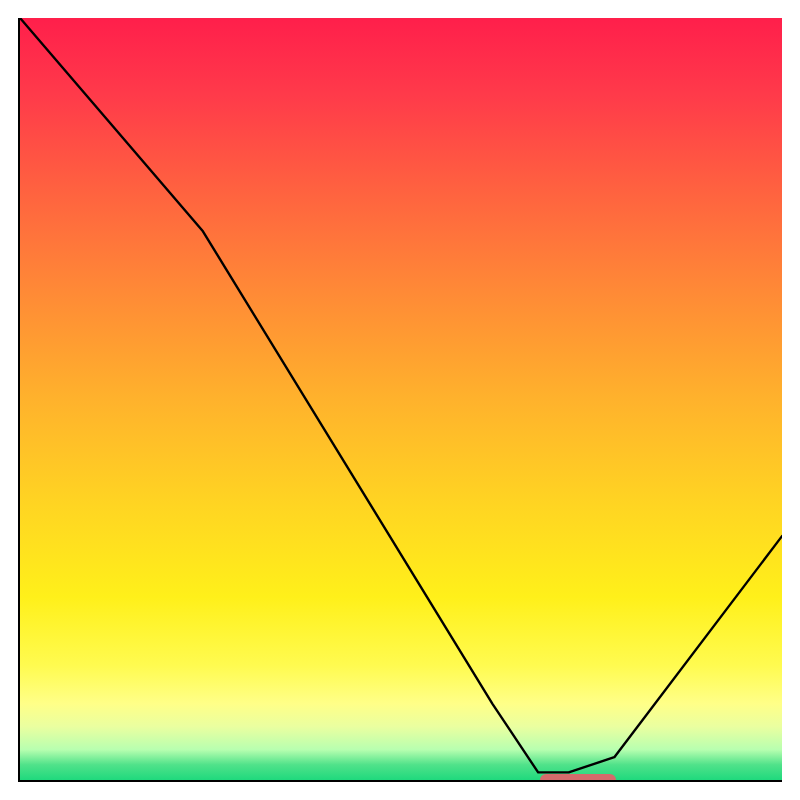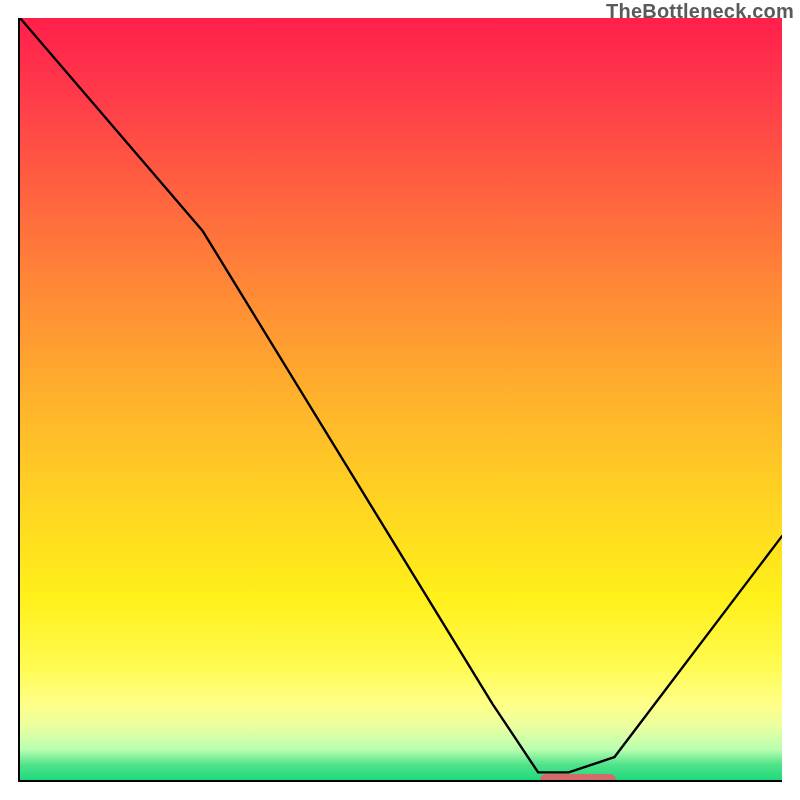--- a/index.html
+++ b/index.html
@@ -71,21 +71,20 @@
     font-weight: 700;
     color: #5a5a5a;
     letter-spacing: 0.2px;
     user-select: none;
   }
 </style>
 </head>
 <body>
 
 <div class="frame">
-  <div class="watermark">TheBottleneck.com</div>
 
   <div class="plot-area">
     <div class="gradient-bg"></div>
 
     <svg class="curve" viewBox="0 0 764 764" preserveAspectRatio="none">
       <path id="curve-path" fill="none" stroke="#000" stroke-width="2.4" stroke-linejoin="round" stroke-linecap="round" d="M 0.0 0.0 Q 91.7 107.0 183.4 213.9 Q 328.5 450.8 473.7 687.6 Q 496.6 722.0 519.5 756.4 Q 534.8 756.4 550.1 756.4 Q 573.0 748.7 595.9 741.1 Q 680.0 630.3 764.0 519.5"></path>
     </svg>
 
     <div class="marker" id="opt-marker" style="left: 519.52px; width: 76.4px; bottom: -6px; background: rgb(212, 107, 107);"></div>
   </div>

